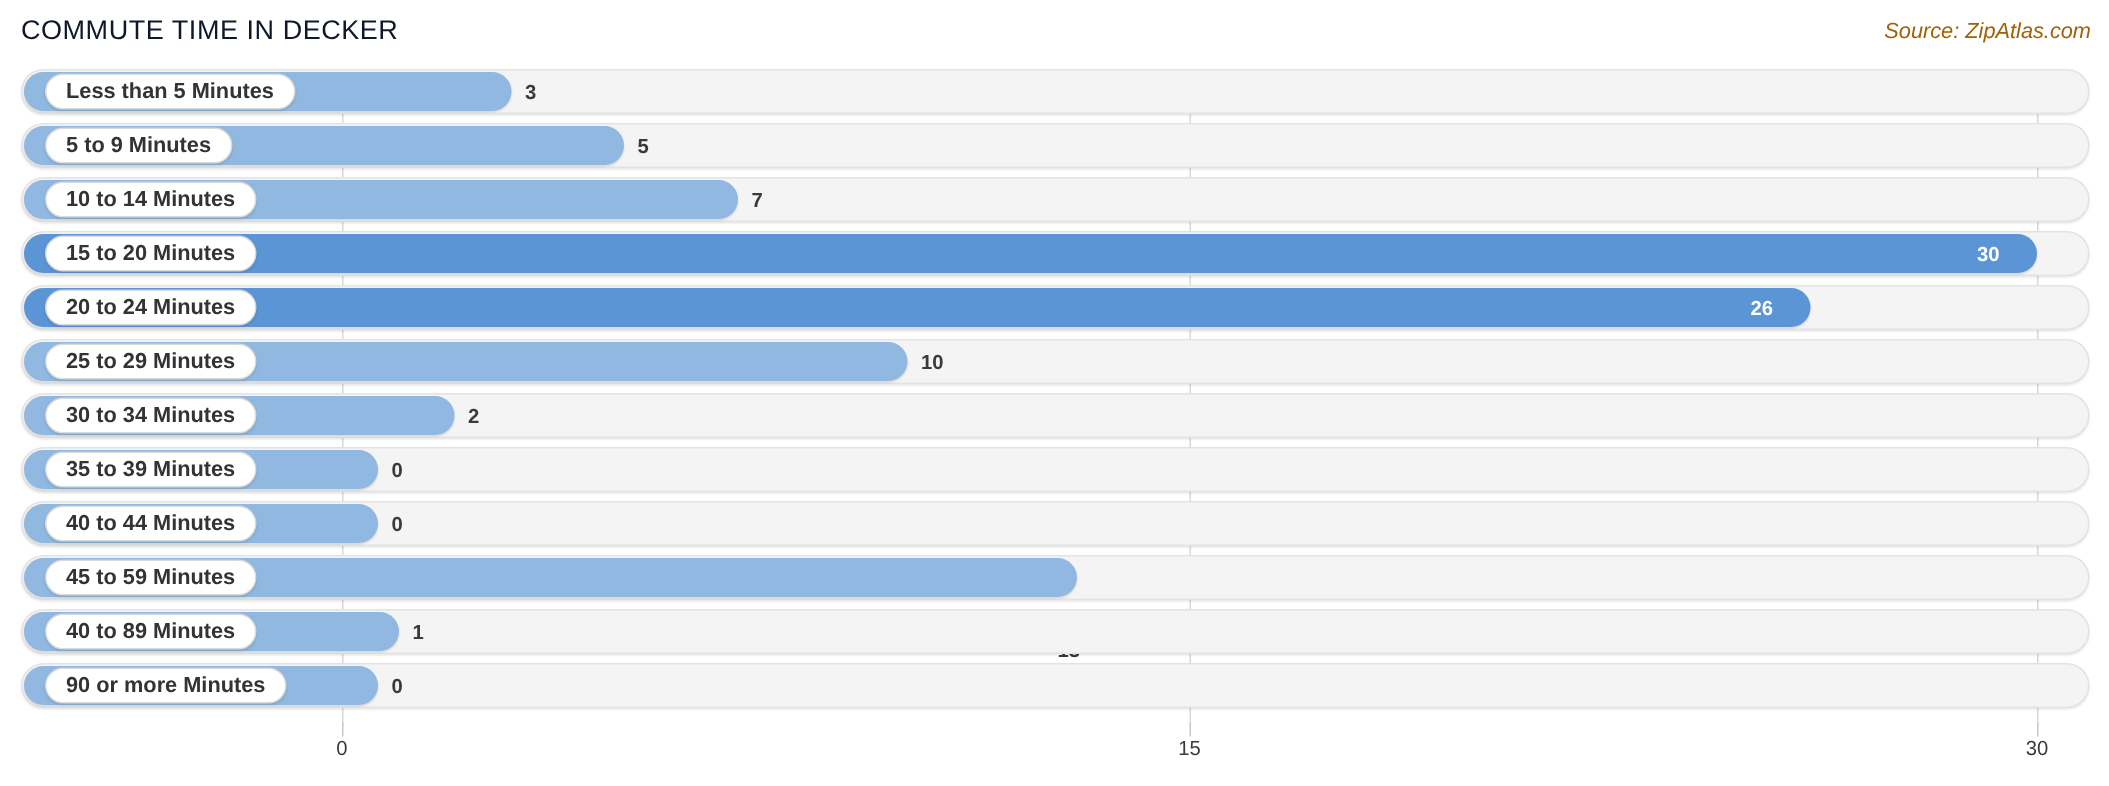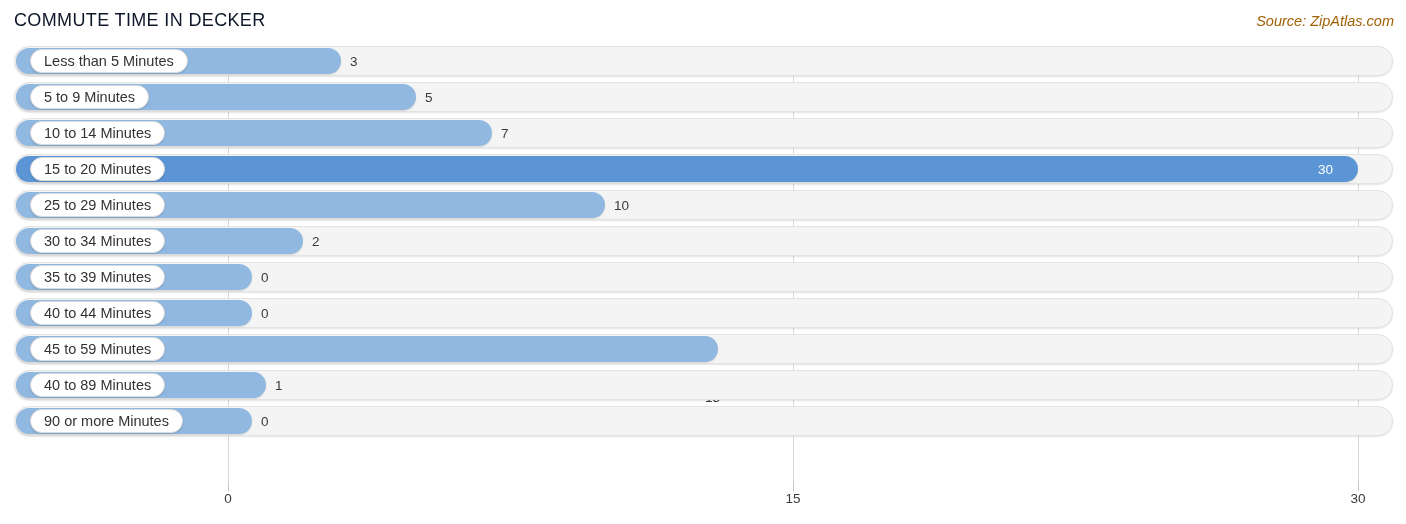--- a/index.html
+++ b/index.html
@@ -61,20 +61,21 @@
     bottom: 2px;
     width: 1px;
     background: #d8d8d8;
   }
 
   .rows {
     position: absolute;
     left: 0;
     top: 0;
     width: 1406px;
+    font-weight: bold;
   }
 
   .row {
     position: relative;
     height: 30px;
     margin-bottom: 6px;
   }
 
   
   .track {
@@ -215,20 +216,28 @@
       <div class="row">
         <div class="track"></div>
         <div class="bar hi" style="width: 1342px;"></div>
         <div class="cap">
           <span class="cap-text">15 to 20 Minutes</span>
         </div>
         <div class="val-in" style="left: 1318px;">30</div>
       </div>
       <div class="row">
         <div class="track"></div>
+        <div class="bar hi" style="width: 1191px;"></div>
+        <div class="cap">
+          <span class="cap-text">20 to 24 Minutes</span>
+        </div>
+        <div class="val-in" style="left: 1167px;">26</div>
+      </div>
+      <div class="row">
+        <div class="track"></div>
         <div class="bar" style="width: 589px;"></div>
         <div class="cap">
           <span class="cap-text">25 to 29 Minutes</span>
         </div>
         <div class="val-out" style="left: 614px;">10</div>
       </div>
       <div class="row">
         <div class="track"></div>
         <div class="bar" style="width: 287px;"></div>
         <div class="cap">

